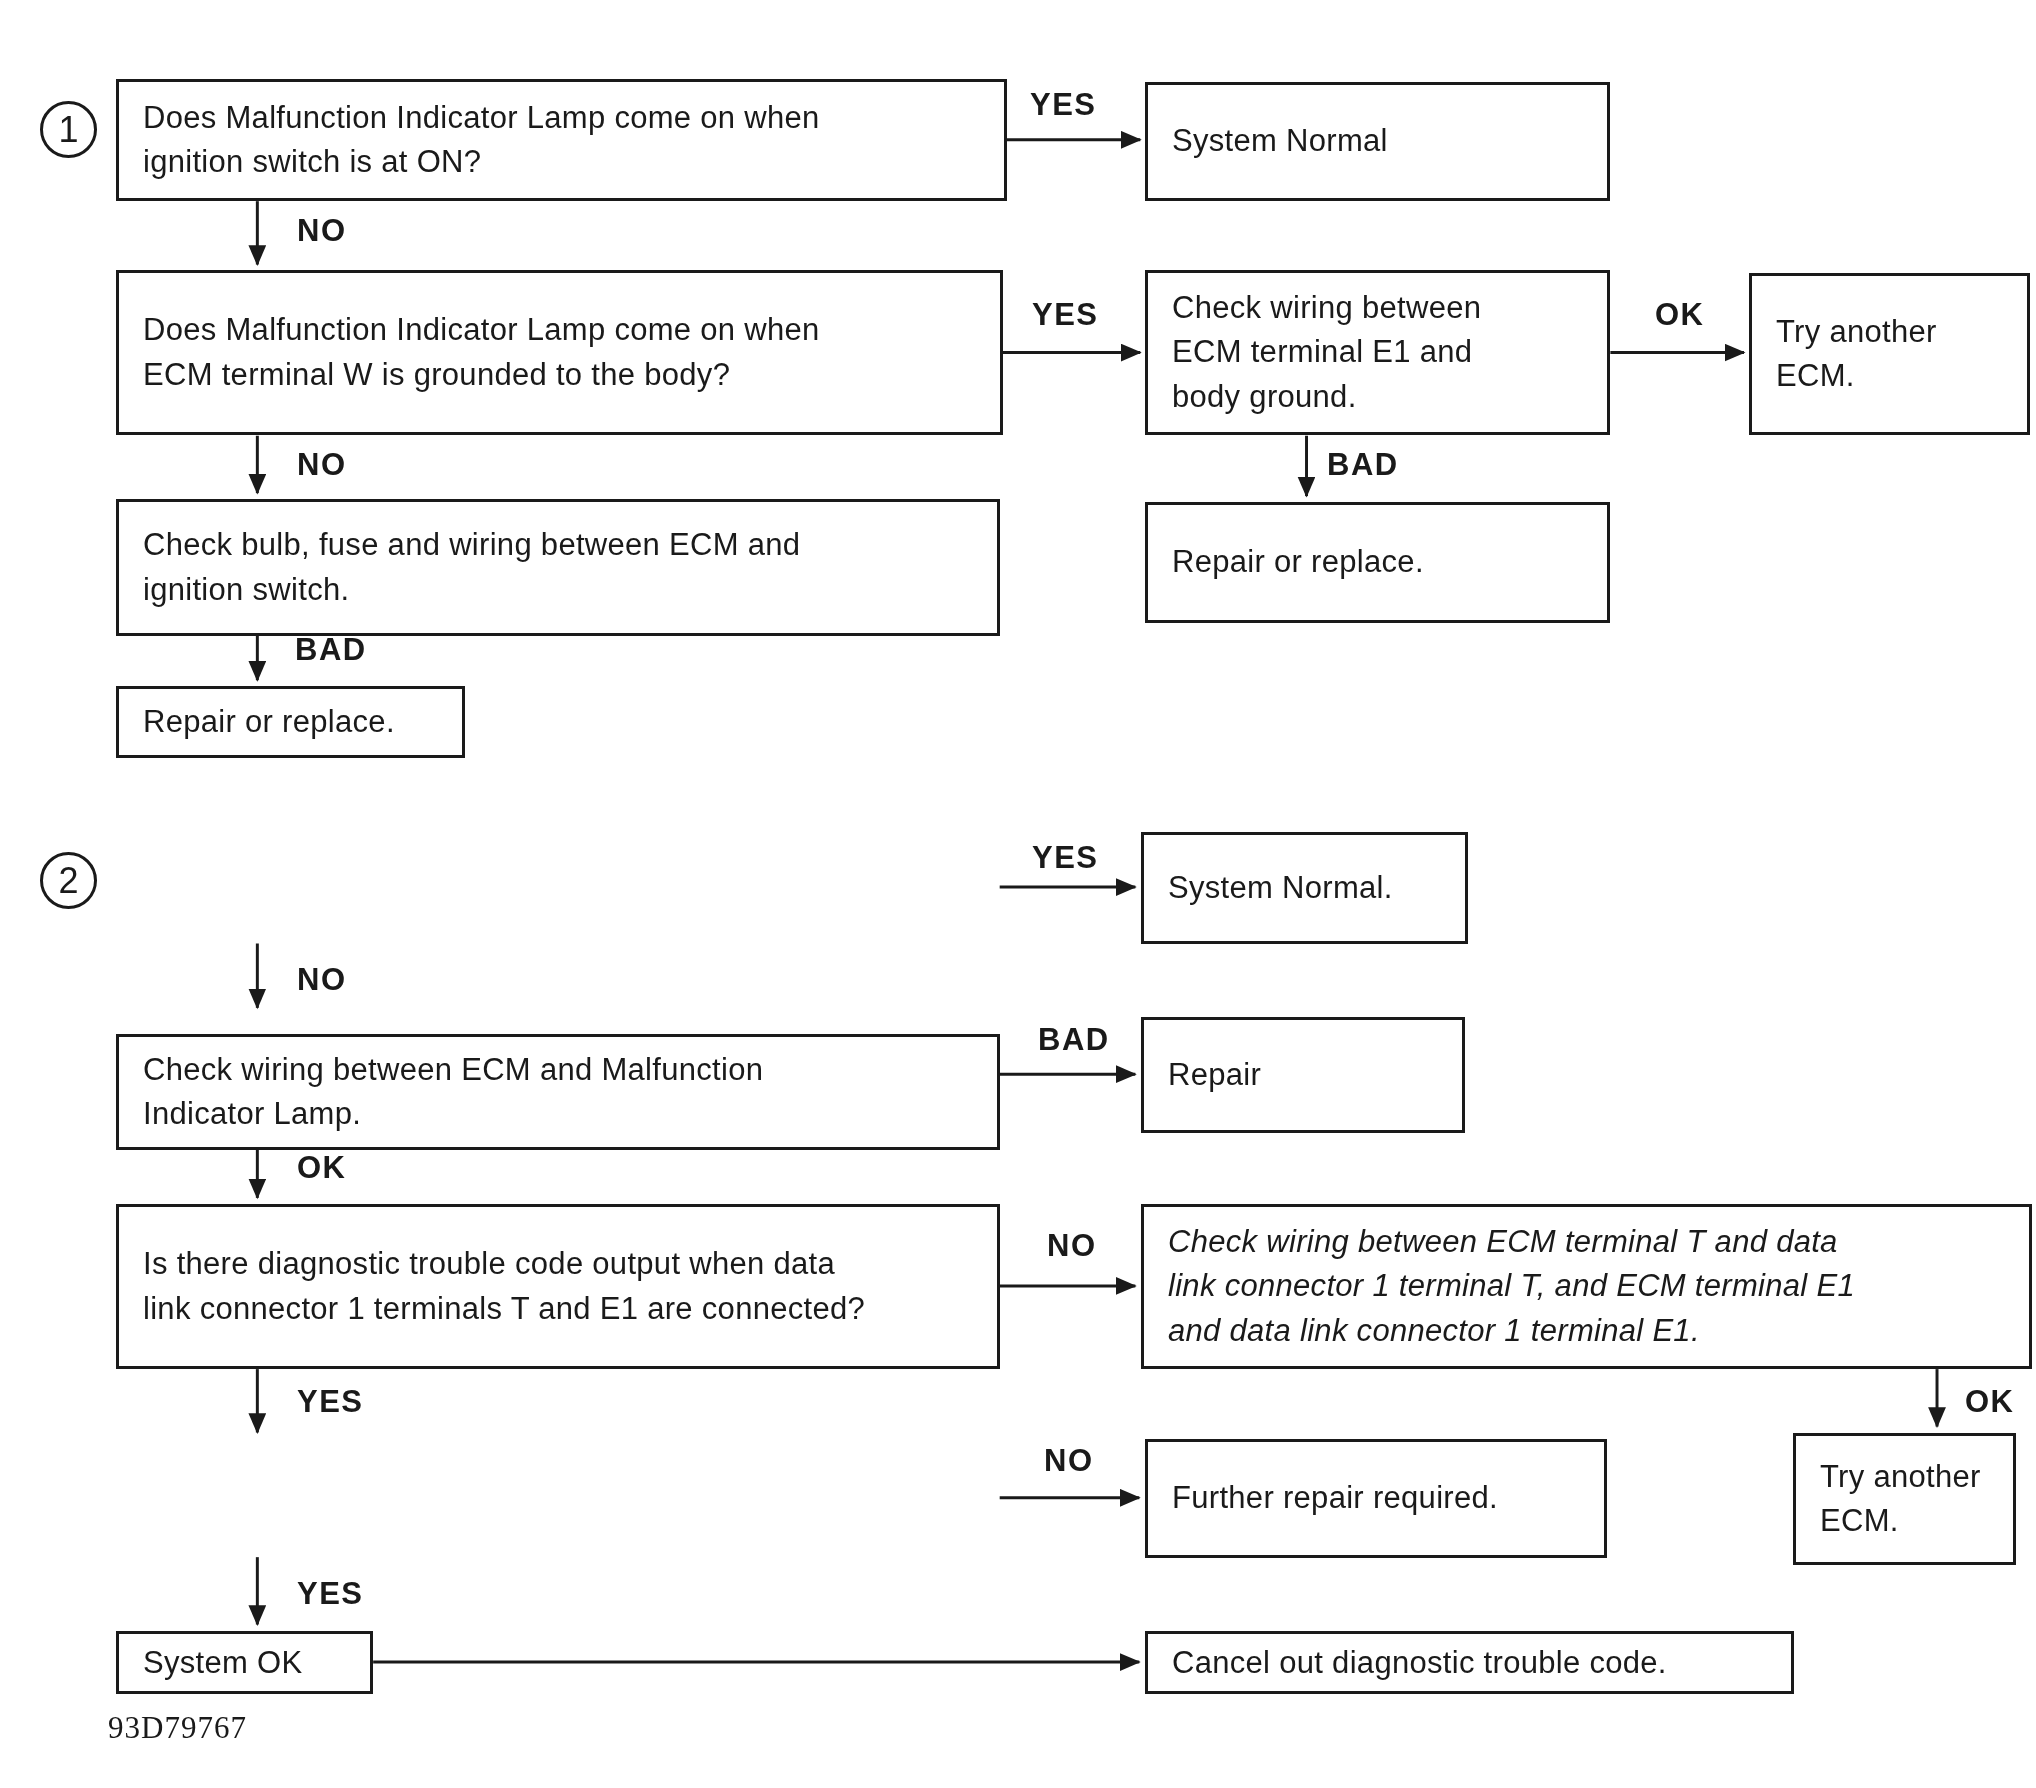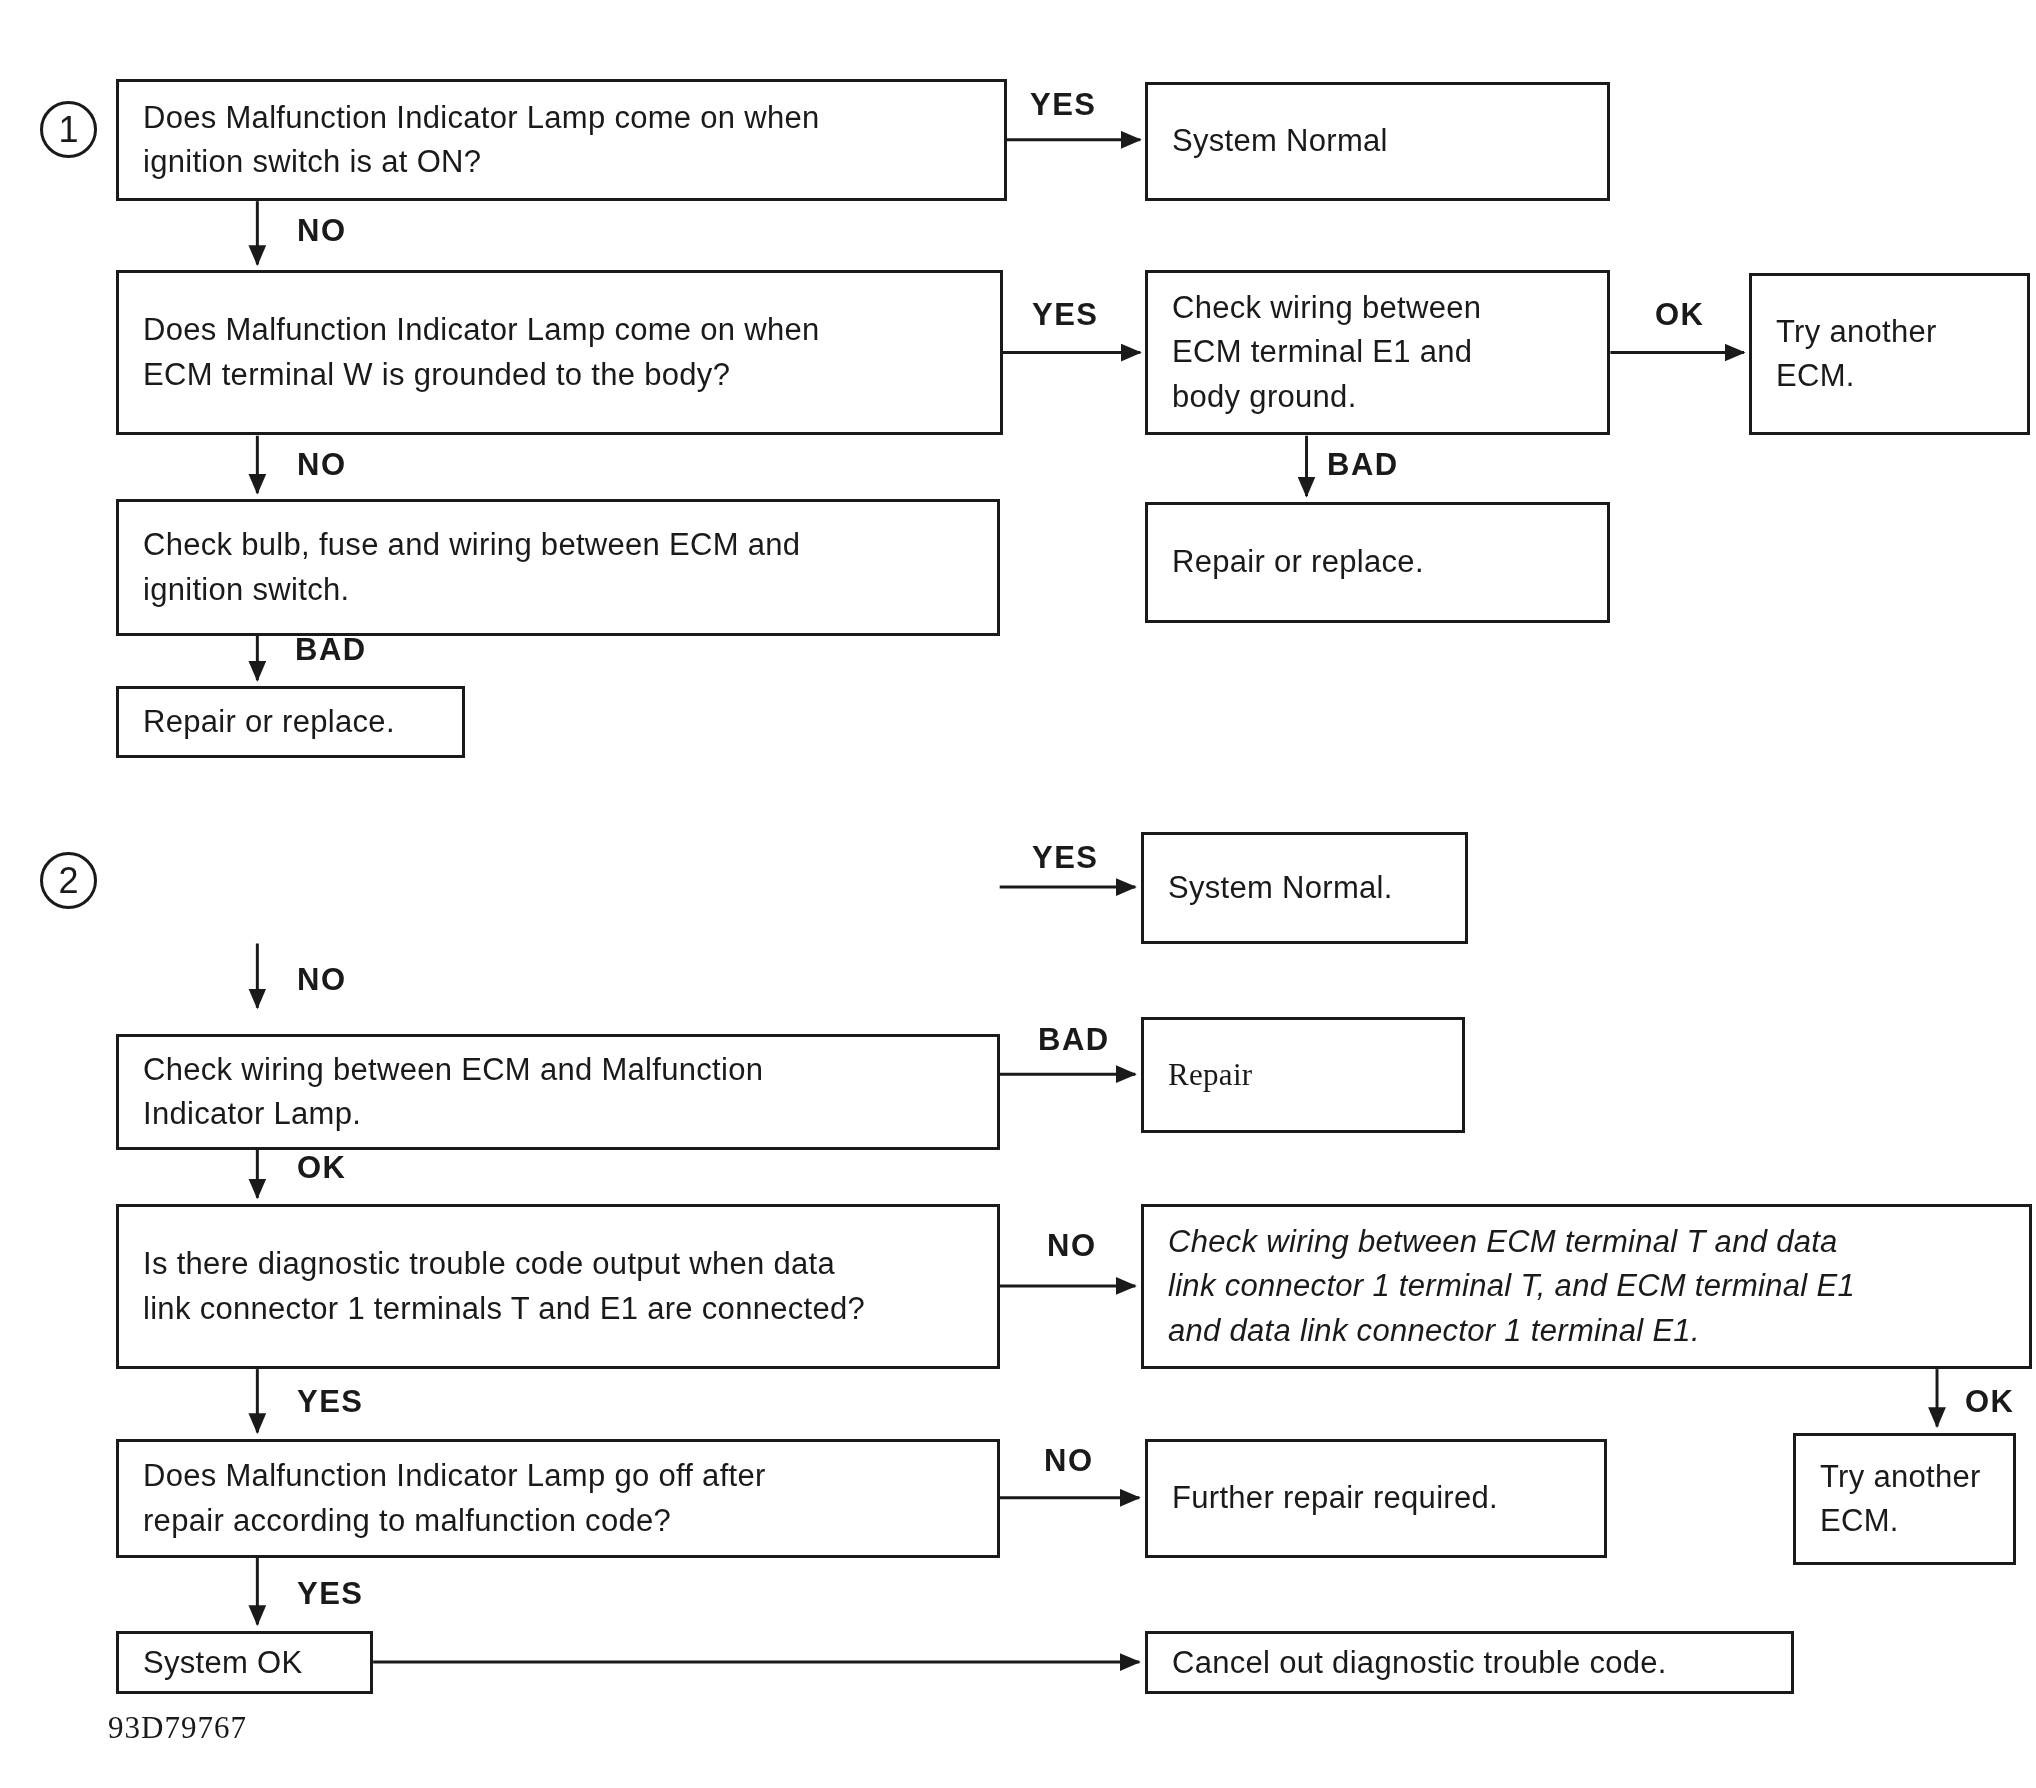--- a/index.html
+++ b/index.html
@@ -96,30 +96,28 @@
   <div class="box" style="left:1749px; top:273px; width:281px; height:162px;">Try another
 ECM.</div>
   <div class="box" style="left:1145px; top:502px; width:465px; height:121px;">Repair or replace.</div>
   <div class="box" style="left:116px; top:499px; width:884px; height:137px;">Check bulb, fuse and wiring between ECM and
 ignition switch.</div>
   <div class="box" style="left:116px; top:686px; width:349px; height:72px;">Repair or replace.</div>
 
   <div class="box" style="left:1141px; top:832px; width:327px; height:112px;">System Normal.</div>
   <div class="box" style="left:116px; top:1034px; width:884px; height:116px;">Check wiring between ECM and Malfunction
 Indicator Lamp.</div>
-  <div class="box" style="left:1141px; top:1017px; width:324px; height:116px;font-family:Liberation Serif, serif;">Repair</div>
+  <div class="box" style="left:1141px; top:1017px; width:324px; height:116px;">Repair</div>
   <div class="box" style="left:116px; top:1204px; width:884px; height:165px;">Is there diagnostic trouble code output when data
 link connector 1 terminals T and E1 are connected?</div>
   <div class="box" style="left:1141px; top:1204px; width:891px; height:165px;font-style:italic;">Check wiring between ECM terminal T and data
 link connector 1 terminal T, and ECM terminal E1
 and data link connector 1 terminal E1.</div>
   <div class="box" style="left:1793px; top:1433px; width:223px; height:132px;">Try another
 ECM.</div>
-  <div class="box" style="left:116px; top:1439px; width:884px; height:119px;">Does Malfunction Indicator Lamp go off after
-repair according to malfunction code?</div>
   <div class="box" style="left:1145px; top:1439px; width:462px; height:119px;">Further repair required.</div>
   <div class="box" style="left:116px; top:1631px; width:257px; height:63px;">System OK</div>
   <div class="box" style="left:1145px; top:1631px; width:649px; height:63px;">Cancel out diagnostic trouble code.</div>
 
   <span class="lbl" style="left:1030px; top:87px;">YES</span>
   <span class="lbl" style="left:297px;  top:213px;">NO</span>
   <span class="lbl" style="left:1032px; top:297px;">YES</span>
   <span class="lbl" style="left:1655px; top:297px;">OK</span>
   <span class="lbl" style="left:1327px; top:447px;">BAD</span>
   <span class="lbl" style="left:297px;  top:447px;">NO</span>

